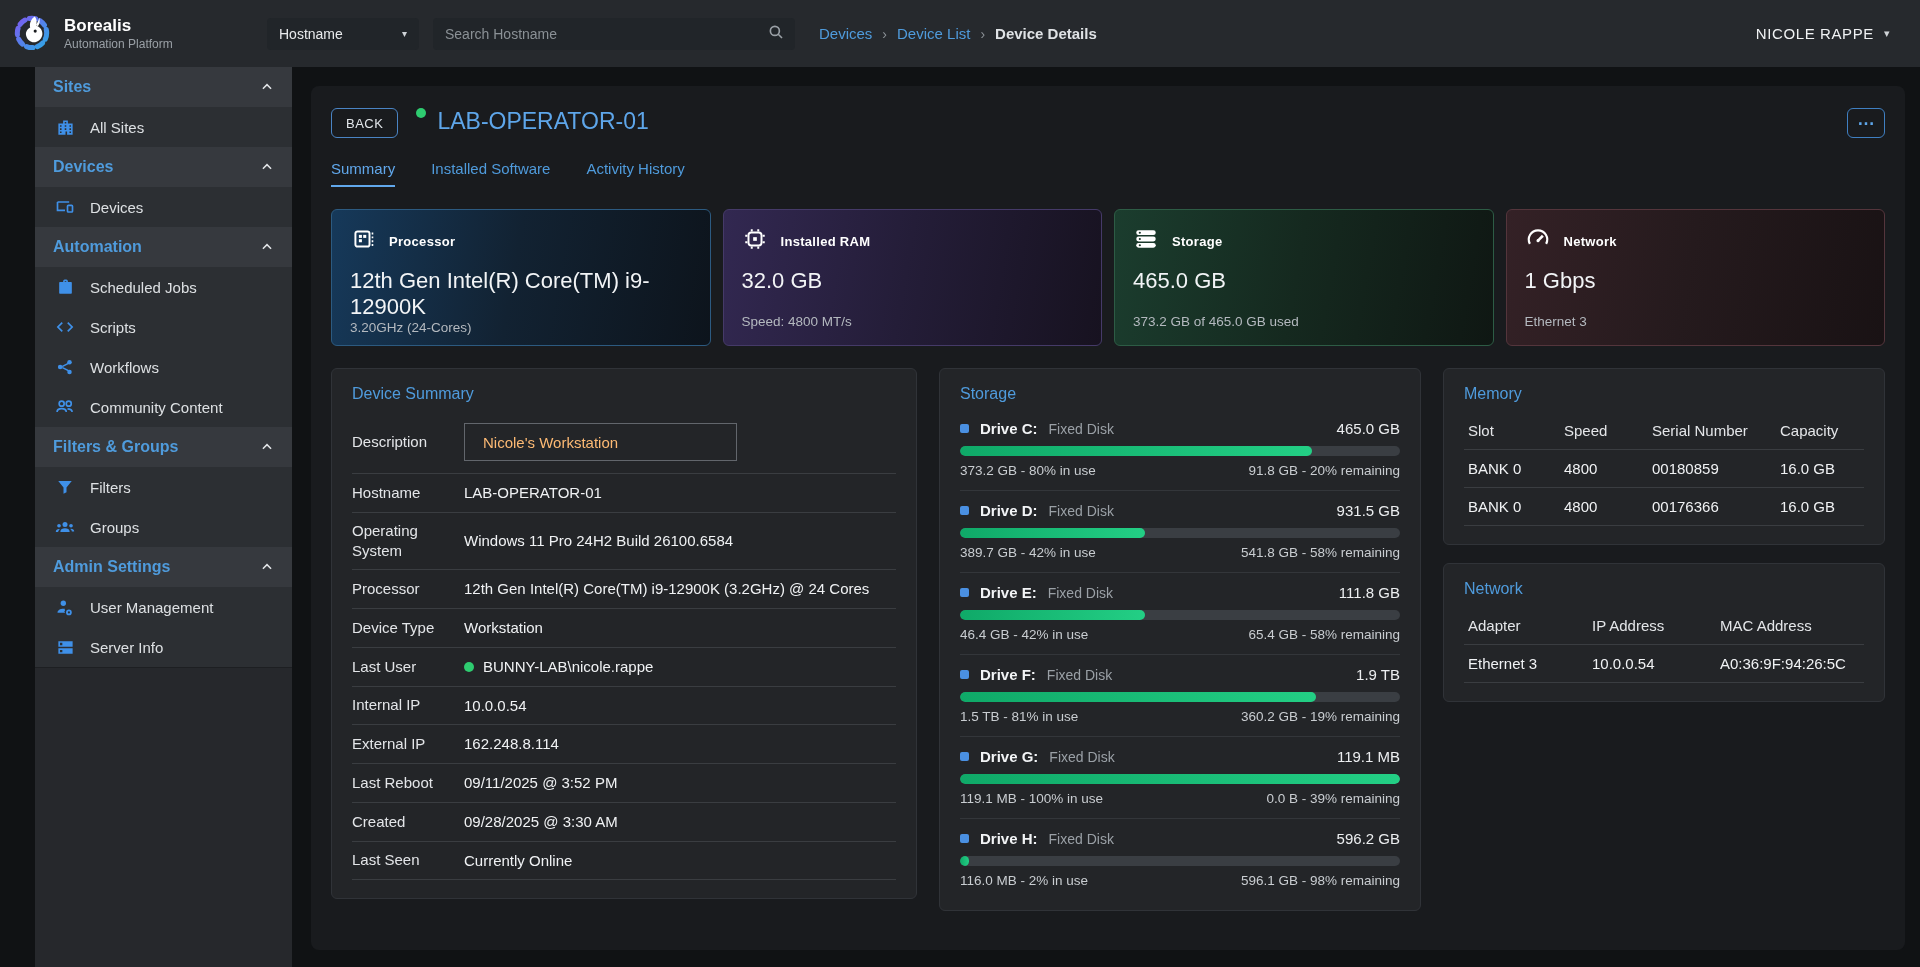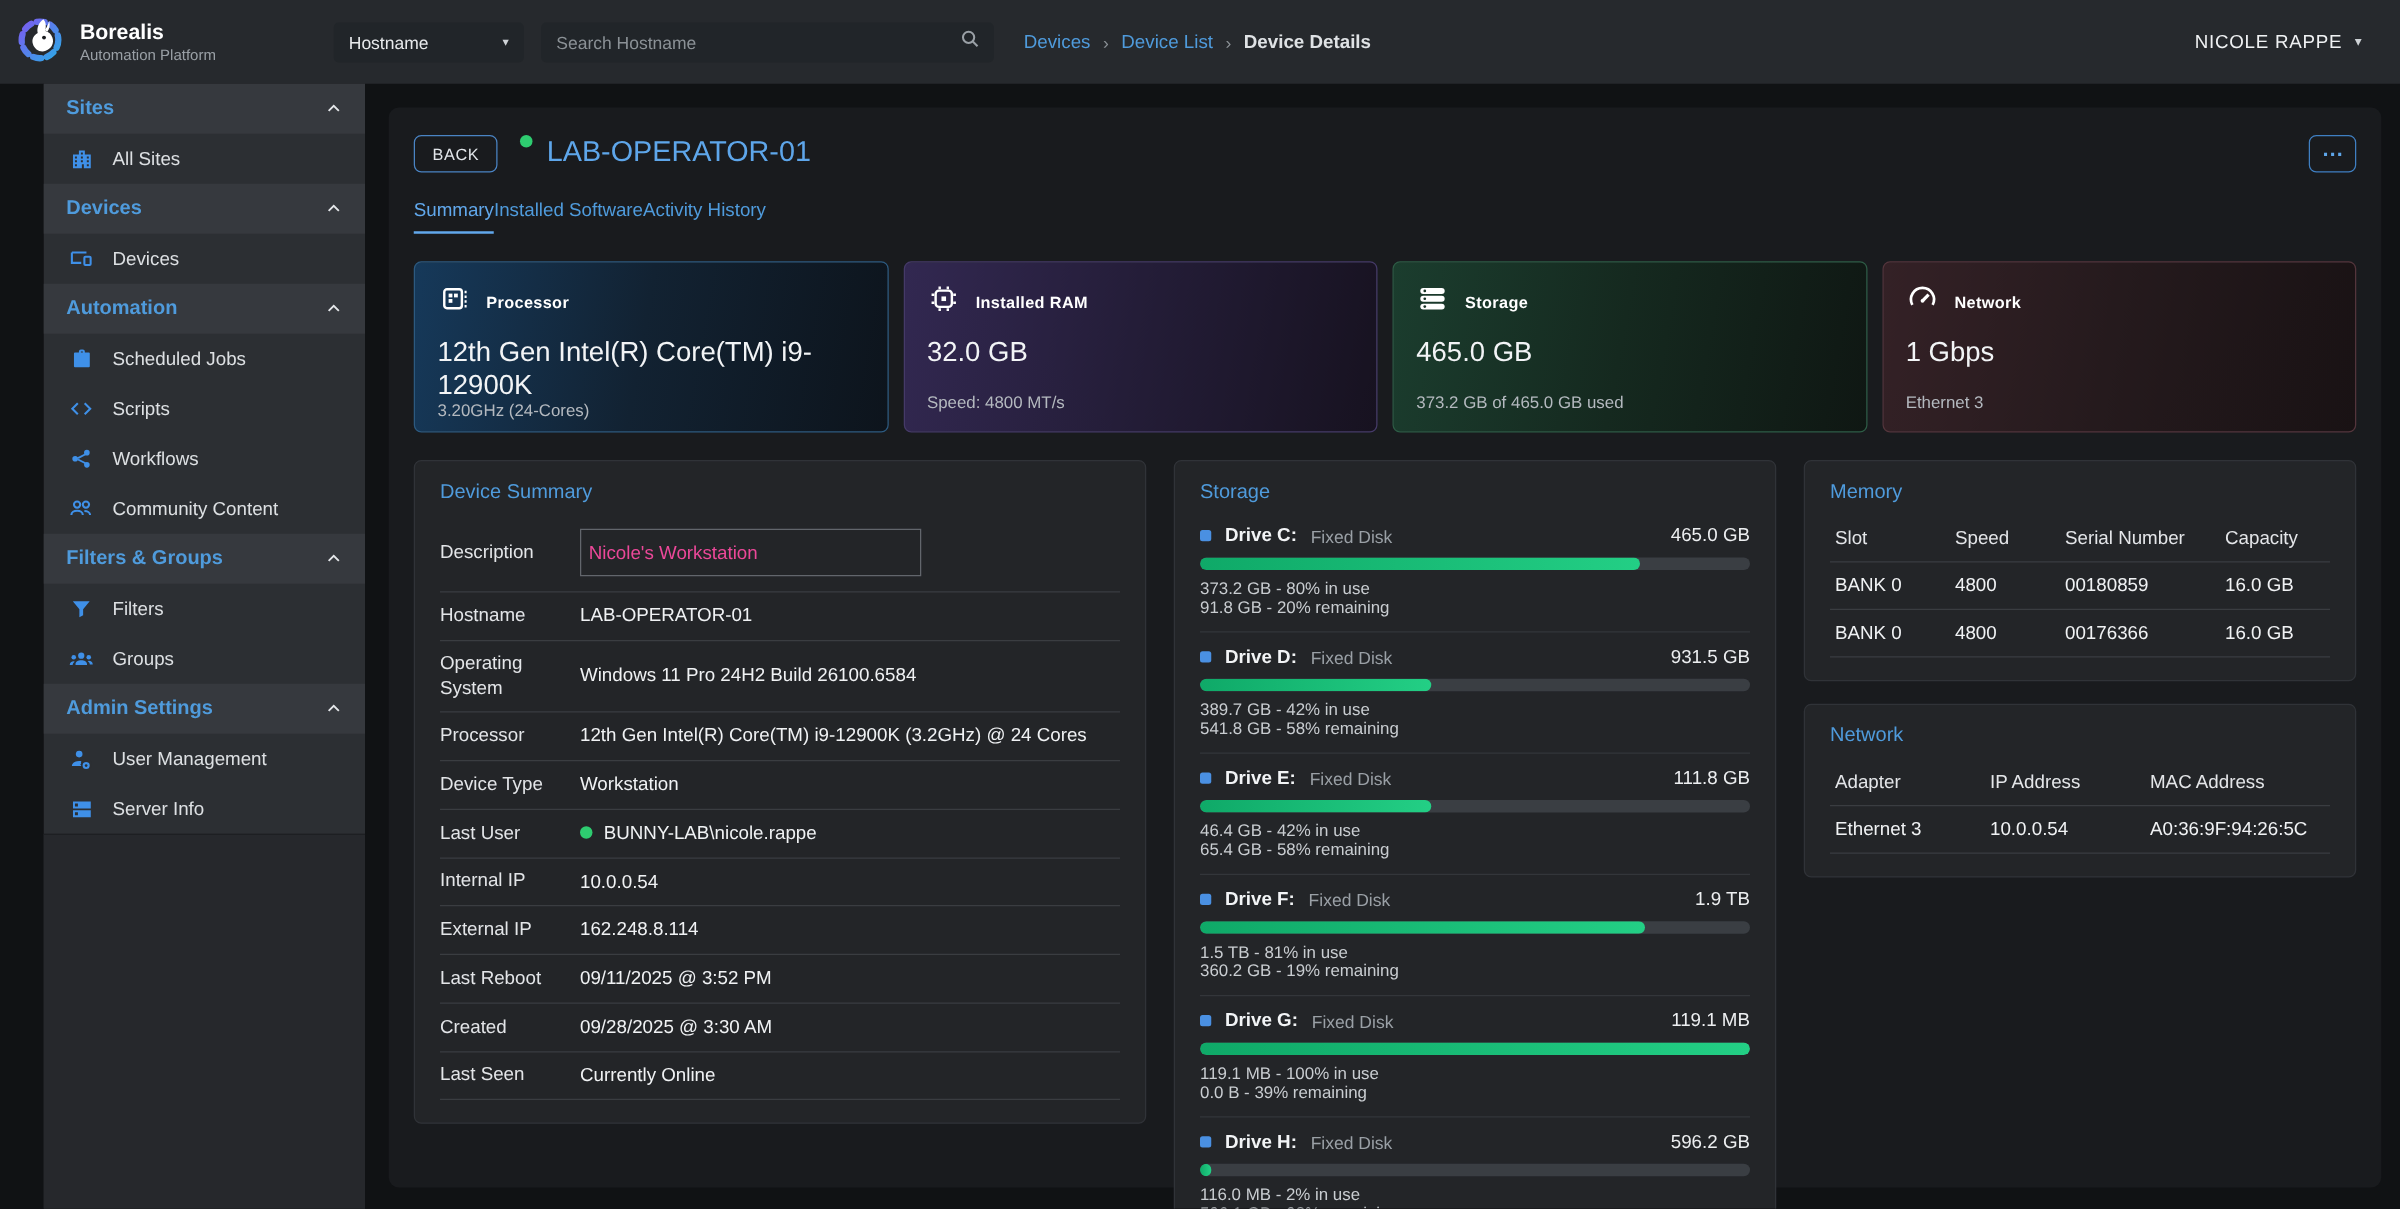--- a/index.html
+++ b/index.html
@@ -43,21 +43,21 @@
   .container { width:100%; height:100%; background:#191b1e; border-radius:8px; padding:14px 20px 20px 20px; }
 
   .page-head { display:flex; margin-top:8px; }
   .back-btn { height:30px; padding:0 14px; background:transparent; border:1px solid #4a84c4; border-radius:6px;
     color:#e2e6ea; font-size:13px; letter-spacing:0.5px; cursor:pointer; font-family:"Liberation Sans", sans-serif; }
   .status-dot { width:10px; height:10px; border-radius:50%; background:#2ecc70; margin:0 11px 0 18px; }
   .page-title { font-size:23px; color:#5ea6ea; }
   .more-btn { margin-left:auto; width:38px; height:30px; border:1px solid #3f7fc2; border-radius:6px;
     background:transparent; color:#5ea6ea; font-size:17px; font-weight:bold; line-height:1; cursor:pointer; }
 
-  .tabs { display:flex; margin-top:22px; font-size:15px; }
+  .tabs { display:flex; gap:36px; margin-top:22px; font-size:15px; }
   .tab { color:#4f9bdc; padding-bottom:10px; cursor:pointer; }
   .tab.active { color:#61a8ec; border-bottom:2px solid #61a8ec; padding-bottom:8px; }
 
   .cards { display:grid; grid-template-columns:repeat(4,1fr); gap:12px; margin-top:22px; }
   .card { height:137px; border-radius:6px; padding:16px 18px; display:flex; flex-direction:column; }
   .card.blue   { background:linear-gradient(100deg,#16395a 0%,#122232 48%,#0d141c 100%); border:1px solid #2c5a80; }
   .card.purple { background:linear-gradient(100deg,#322851 0%,#241d38 48%,#171220 100%); border:1px solid #453a68; }
   .card.green  { background:linear-gradient(100deg,#1b3d2e 0%,#15291f 48%,#0f1713 100%); border:1px solid #2d5c45; }
   .card.red    { background:linear-gradient(100deg,#342126 0%,#251a1d 48%,#191214 100%); border:1px solid #54353c; }
   .card-top { display:flex; align-items:center; gap:13px; }
@@ -70,34 +70,34 @@
   .panel-title { color:#4f9bdc; font-size:16px; }
 
   
   .ds-panel { min-height:522px; }
   .ds-table { margin-top:14px; }
   .ds-row { display:flex; align-items:center; padding:8px 0; border-bottom:1px solid #3a3d41; font-size:15px; }
   .ds-row.first { padding:6px 0 12px 0; }
   .ds-label { flex:0 0 112px; padding-right:10px; color:#e3e5e8; line-height:1.35; }
   .ds-value { flex:1; color:#f0f2f4; line-height:1.45; padding-right:20px; }
   .ds-input { width:273px; height:38px; background:transparent; border:1px solid #62666c; border-radius:0;
-    color:#ec4899; font-size:15px; padding:0 6px; font-family:"Liberation Sans", sans-serif; outline:none; }
+    color:#fdba74; font-size:15px; padding:0 18px; font-family:"Liberation Sans", sans-serif; outline:none; }
   .inline-dot { display:inline-block; width:10px; height:10px; border-radius:50%; background:#2ecc70; margin-right:9px; }
 
   
   .drive { padding:11px 0 12px 0; border-bottom:1px solid #33363a; }
   .drive:last-child { border-bottom:none; padding-bottom:4px; }
   .drive-head { display:flex; align-items:center; }
   .drive-bullet { width:9px; height:9px; border-radius:2px; background:#4a90e2; margin-right:11px; }
   .drive-name { font-size:15px; font-weight:bold; color:#f2f4f6; }
   .drive-type { font-size:14px; color:#9aa0a6; margin-left:11px; }
   .drive-size { margin-left:auto; font-size:15px; color:#eceef0; }
   .bar { margin:9px 0 7px 0; height:10px; border-radius:5px; background:#3a3e43; overflow:hidden; }
   .bar-fill { height:100%; border-radius:5px; background:linear-gradient(90deg,#0fa968,#23cf85); }
-  .drive-stats { display:flex; justify-content:space-between; font-size:13.5px; color:#c9cdd1;flex-direction:column; }
+  .drive-stats { display:flex; justify-content:space-between; font-size:13.5px; color:#c9cdd1; }
 
   
   .right-col { display:flex; flex-direction:column; gap:18px; }
   .mini-table { margin-top:10px; width:100%; border-collapse:collapse; font-size:15px; }
   .mini-table th { text-align:left; font-weight:normal; color:#e4e6e9; padding:9px 4px 10px 4px;
     border-bottom:1px solid #3a3d41; }
   .mini-table td { color:#f0f2f4; padding:10px 4px; border-bottom:1px solid #3a3d41; }
 </style>
 </head>
 <body>

